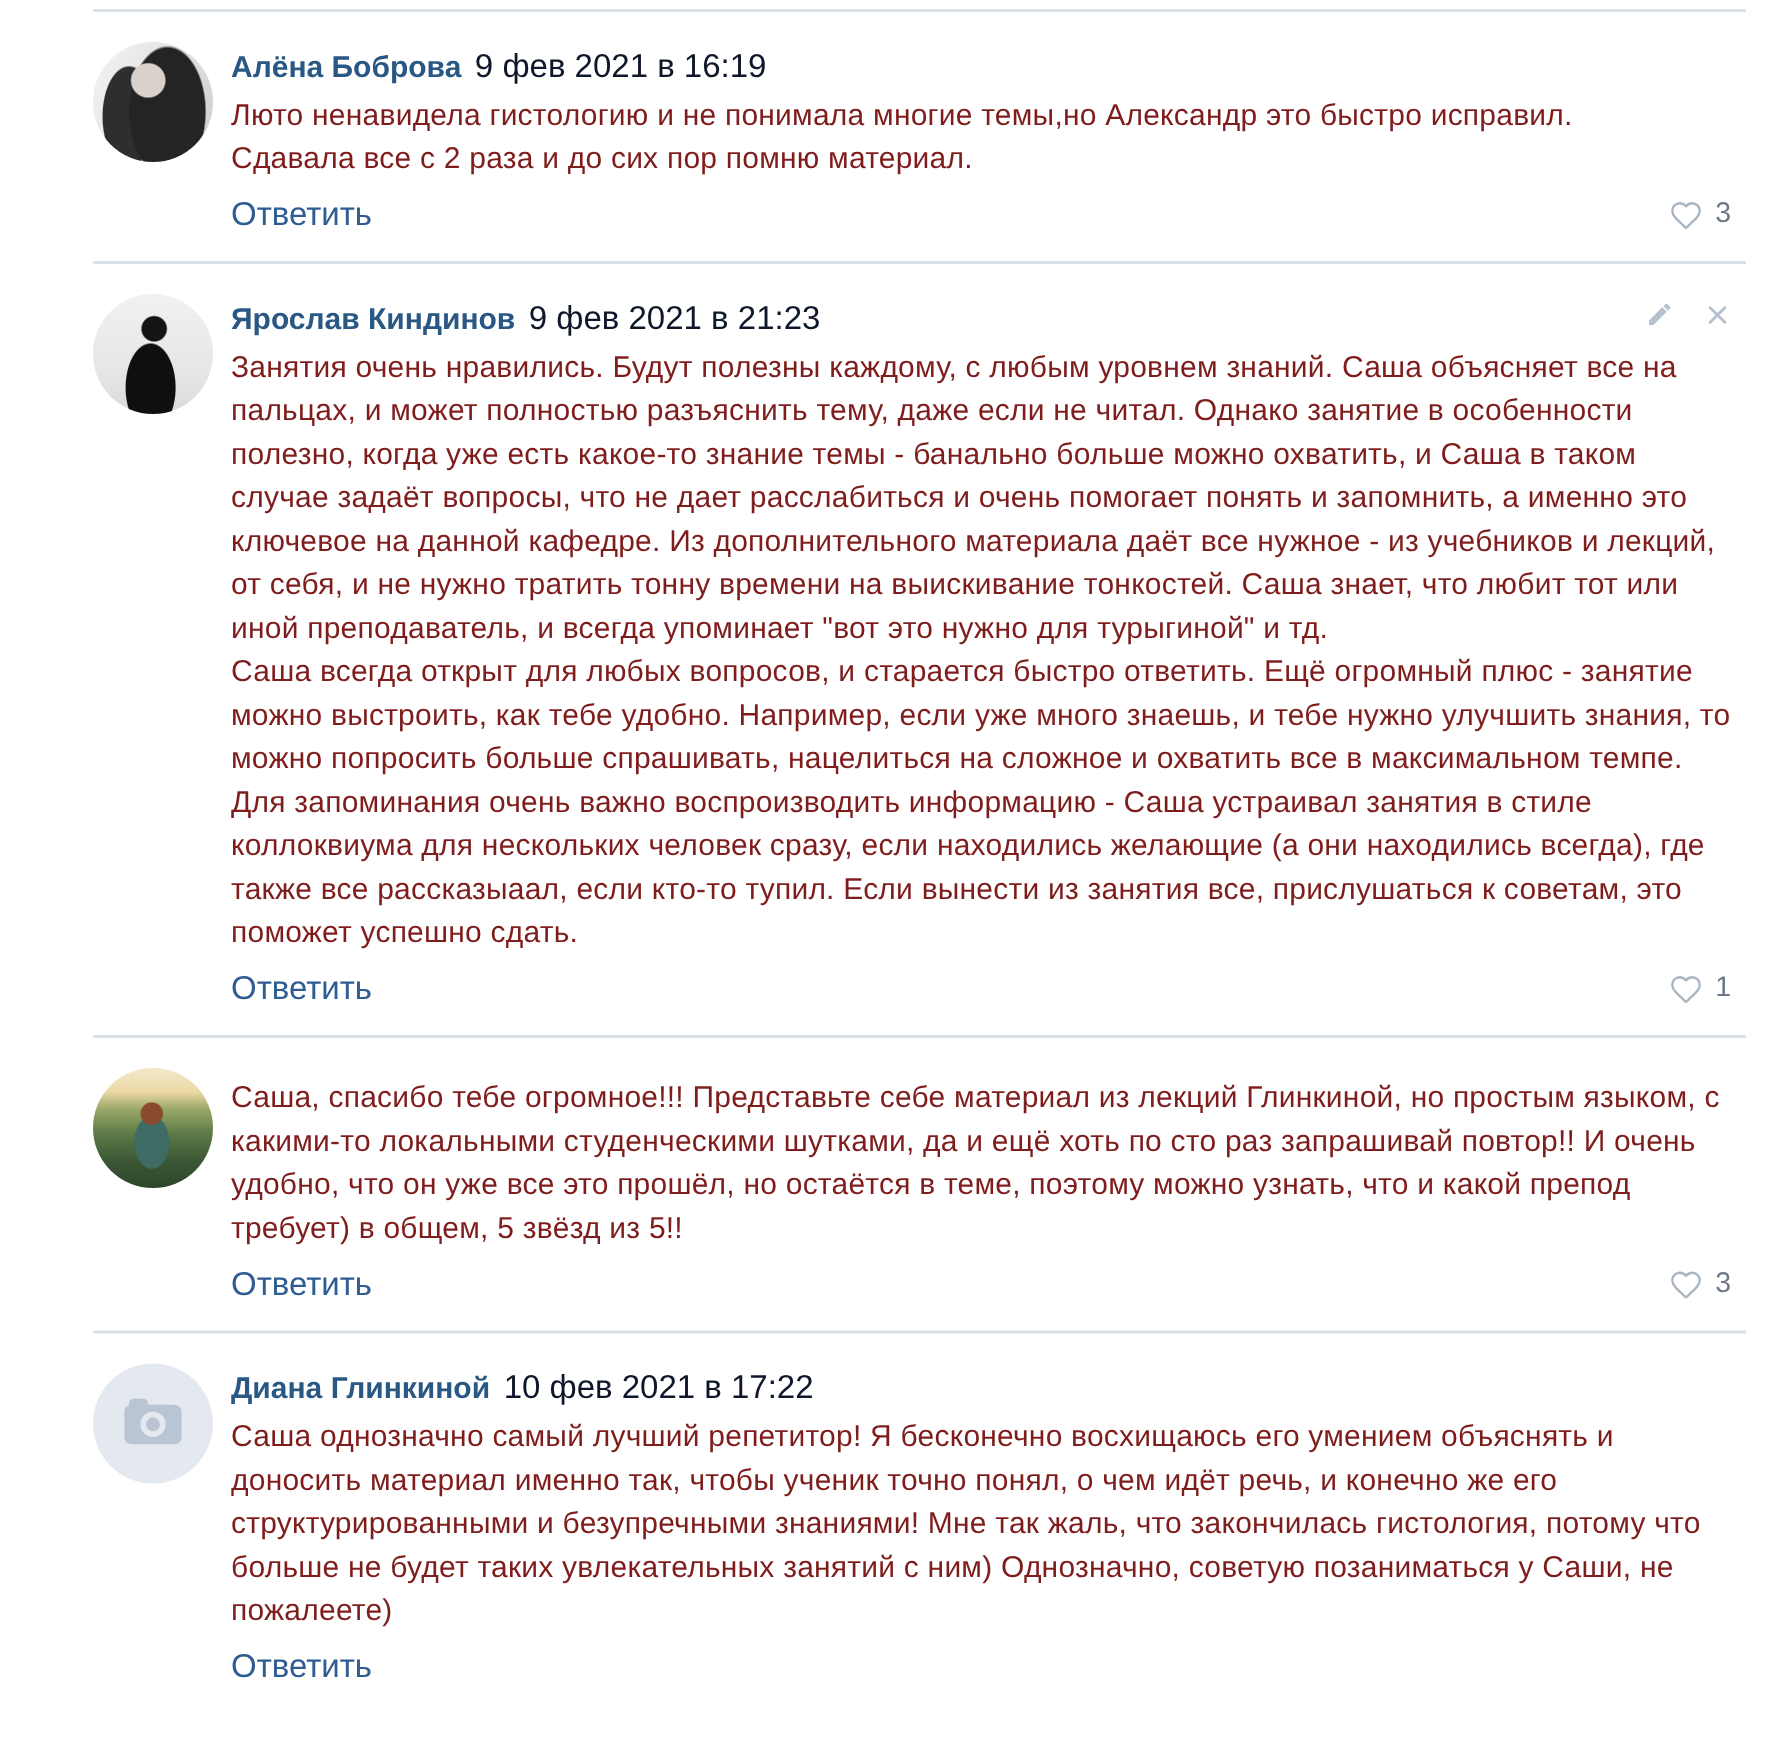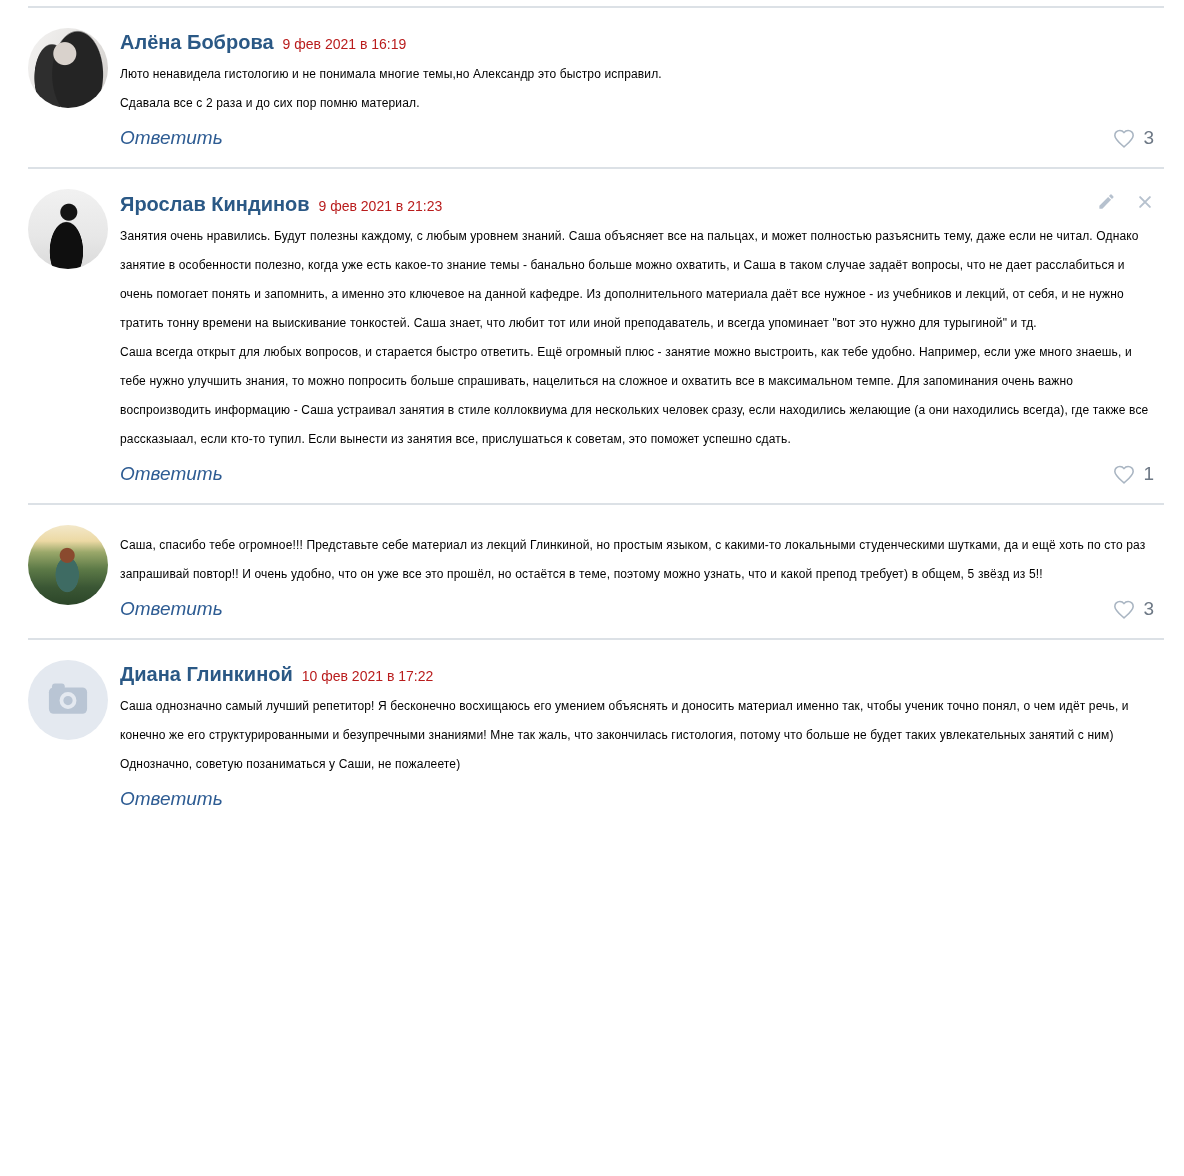--- a/index.html
+++ b/index.html
@@ -2,21 +2,21 @@
 <html lang="ru"><head>
 <meta charset="utf-8">
 <style>
   * { box-sizing: border-box; }
   html, body { margin: 0; padding: 0; background: #ffffff; }
   body {
     width: 1184px;
     font-family: "Liberation Sans", "DejaVu Sans", sans-serif;
     color: #000;
   }
-  .thread { padding-top: 6px; }
+  .thread { padding-top: 6px; margin-left: 34px; }
   .divider {
     height: 2px;
     background: #dce1e6;
     margin: 0 20px 0 28px;
   }
   .comment {
     display: flex;
     gap: 12px;
     padding: 20px 28px 18px 28px;
   }
@@ -61,52 +61,51 @@
   }
   .author {
     color: #2a5885;
     font-weight: 700;
     font-size: 20px;
     text-decoration: none;
     cursor: pointer;
     white-space: nowrap;
   }
   .time {
-    color: #b91c1c;
-    font-size: 14px;
+    color: #0f172a;
+    font-size: 22px;
     cursor: pointer;
   }
   .actions {
     margin-left: auto;
     display: flex;
     align-items: center;
     gap: 20px;
     padding-right: 2px;
   }
   .action-btn { cursor: pointer; line-height: 0; }
   .text {
     margin-top: 6px;
-    font-size: 12px;
+    font-size: 20px;
     line-height: 29px;
     letter-spacing: 0.15px;
-    color: #000000;
+    color: #7f1d1d;
     word-wrap: break-word;
   }
   .text p { margin: 0; }
   .foot {
     display: flex;
     align-items: center;
     margin-top: 9px;
   }
   .reply {
     color: #2e5c93;
-    font-size: 19px;
+    font-size: 22px;
     text-decoration: none;
     cursor: pointer;
-    font-style: italic;
   }
   .likes {
     margin-left: auto;
     display: flex;
     align-items: center;
     gap: 7px;
     cursor: pointer;
     padding-right: 2px;
   }
   .likes .count {

